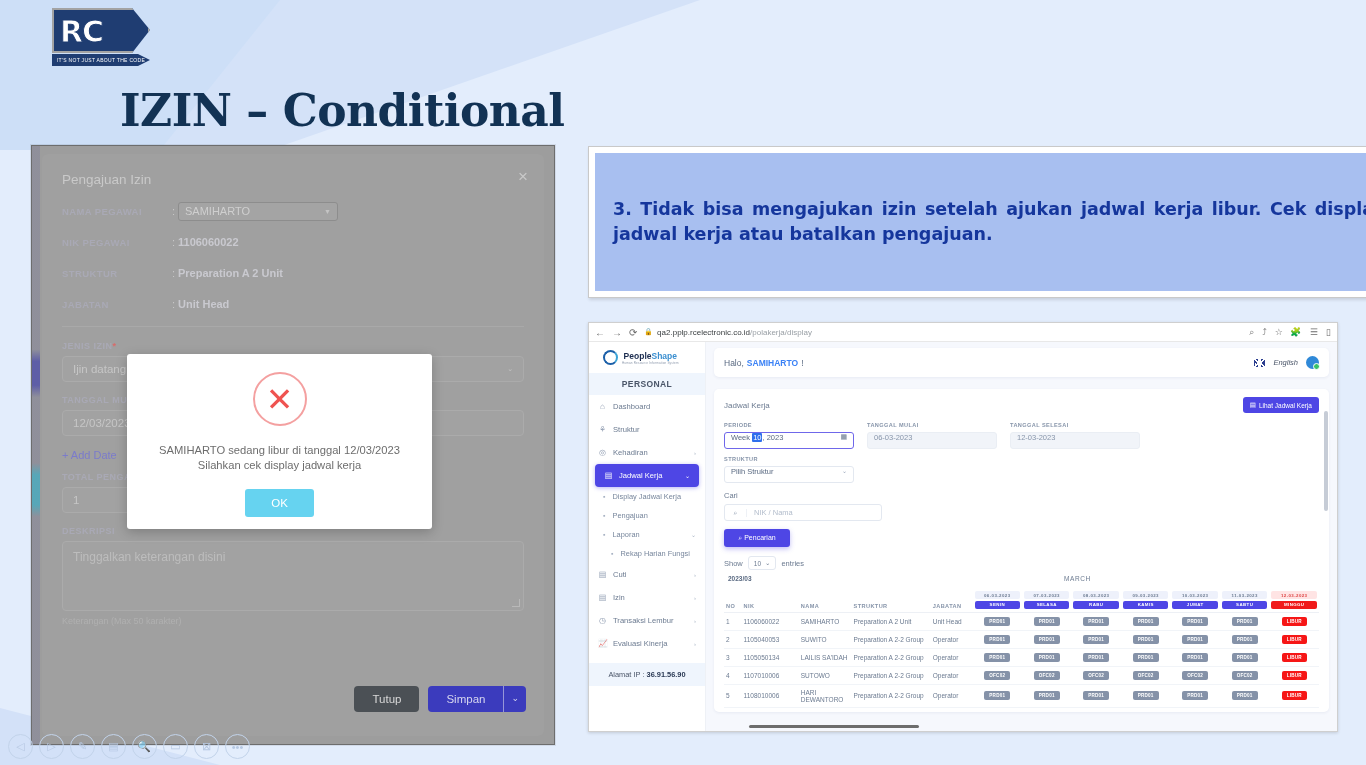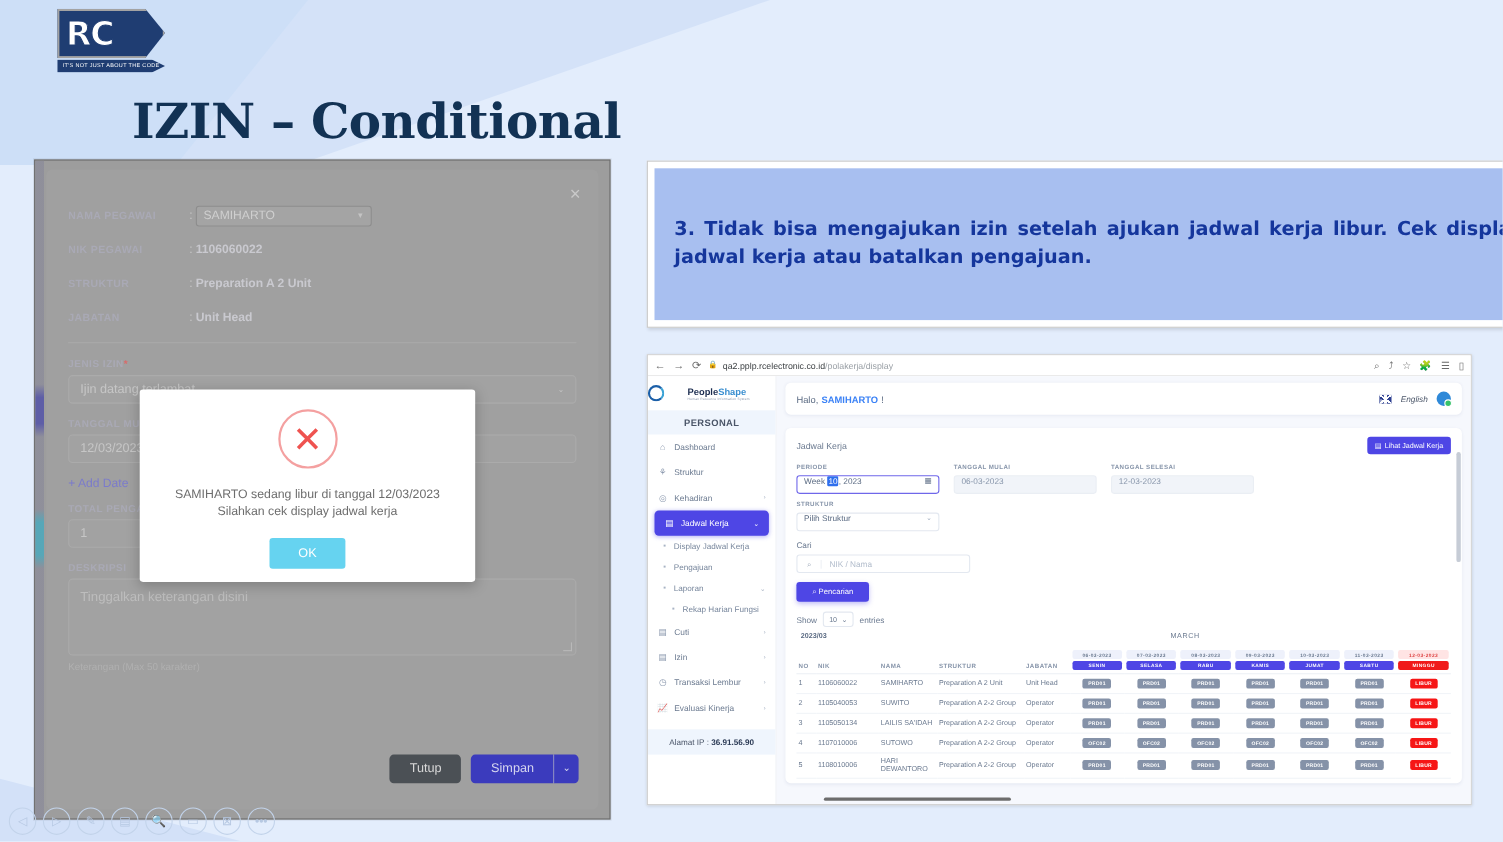--- a/index.html
+++ b/index.html
@@ -172,21 +172,21 @@
   }
   .br-nav { color:#6a6a6a; font-size:10px; }
   .br-url { display:flex; gap:4px; flex:1; }
   .br-lock { font-size:7px; color:#5f6368; }
   .br-url-text { font-size:8px; color:#3c4043; }
   .br-url-text .path { color:#9aa0a6; }
   .br-icons { display:flex; gap:8px; align-items:center; color:#6a6a6a; font-size:9px;}
 
   .br-body { display:flex; height:391px; background:#f6f8fd; }
   .bs-side { width:117px; background:#fff; border-right:1px solid #eef1f6; }
-  .bs-logo { height:31px; display:flex; align-items:center; gap:21px; padding-left:0;}
+  .bs-logo { height:31px; display:flex; align-items:center; gap:4px; padding-left:14px;text-align:center;}
   .bs-logo-mark { width:15px; height:15px; border-radius:50%; border:2.5px solid #1b5fa8; border-right-color:#3ba3d6; }
   .bs-logo-txt { font-size:8.5px; font-weight:bold; }
   .bs-logo-txt .p1 { color:#1b2c4f; }
   .bs-logo-txt .p2 { color:#3b8fd0; }
   .bs-logo-sub { display:block; font-size:3px; color:#8c98ab; font-weight:normal; letter-spacing:.2px;}
   .bs-personal {
     background:#eff5fd; text-align:center; font-size:8.5px; font-weight:bold;
     color:#4a5568; padding:6px 0; letter-spacing:.4px;
   }
   .bs-item {
@@ -298,20 +298,21 @@
   <div class="logo-tag">IT'S NOT JUST ABOUT THE CODE</div>
 </div>
 
 <div class="slide-title">IZIN – Conditional</div>
 
 <div class="left-shot">
   <div class="left-sidebar-strip"></div>
 
   <div class="modal-card">
     <div class="modal-head">
+      <div class="modal-head-title">Pengajuan Izin</div>
       <div class="modal-close">×</div>
     </div>
 
     <div class="modal-body">
 
       <div class="info-row">
         <div class="info-label">NAMA PEGAWAI</div>
         <div class="info-colon">:</div>
         <div class="sel-box">
           <span>SAMIHARTO</span>

